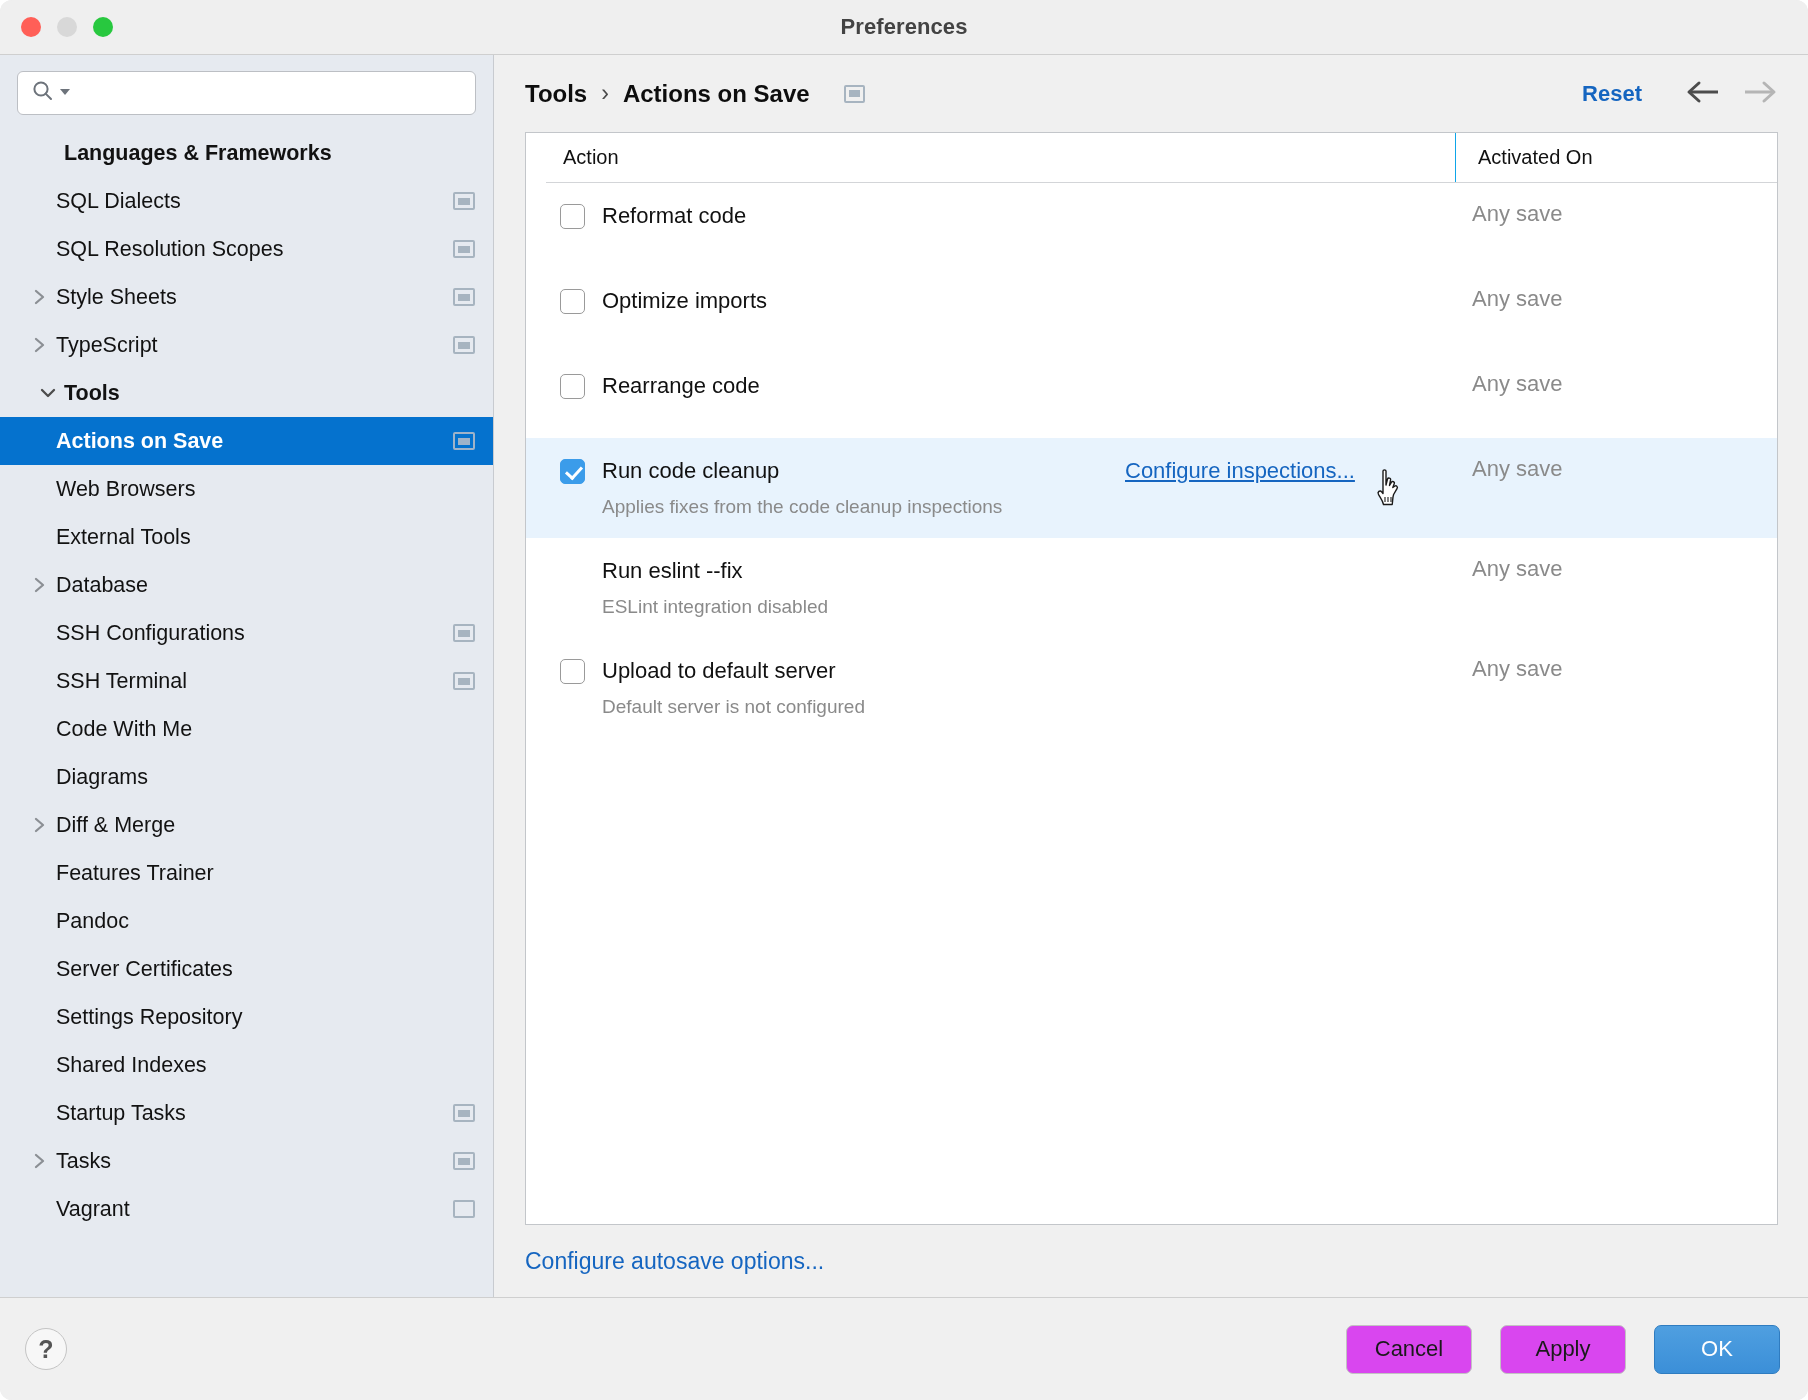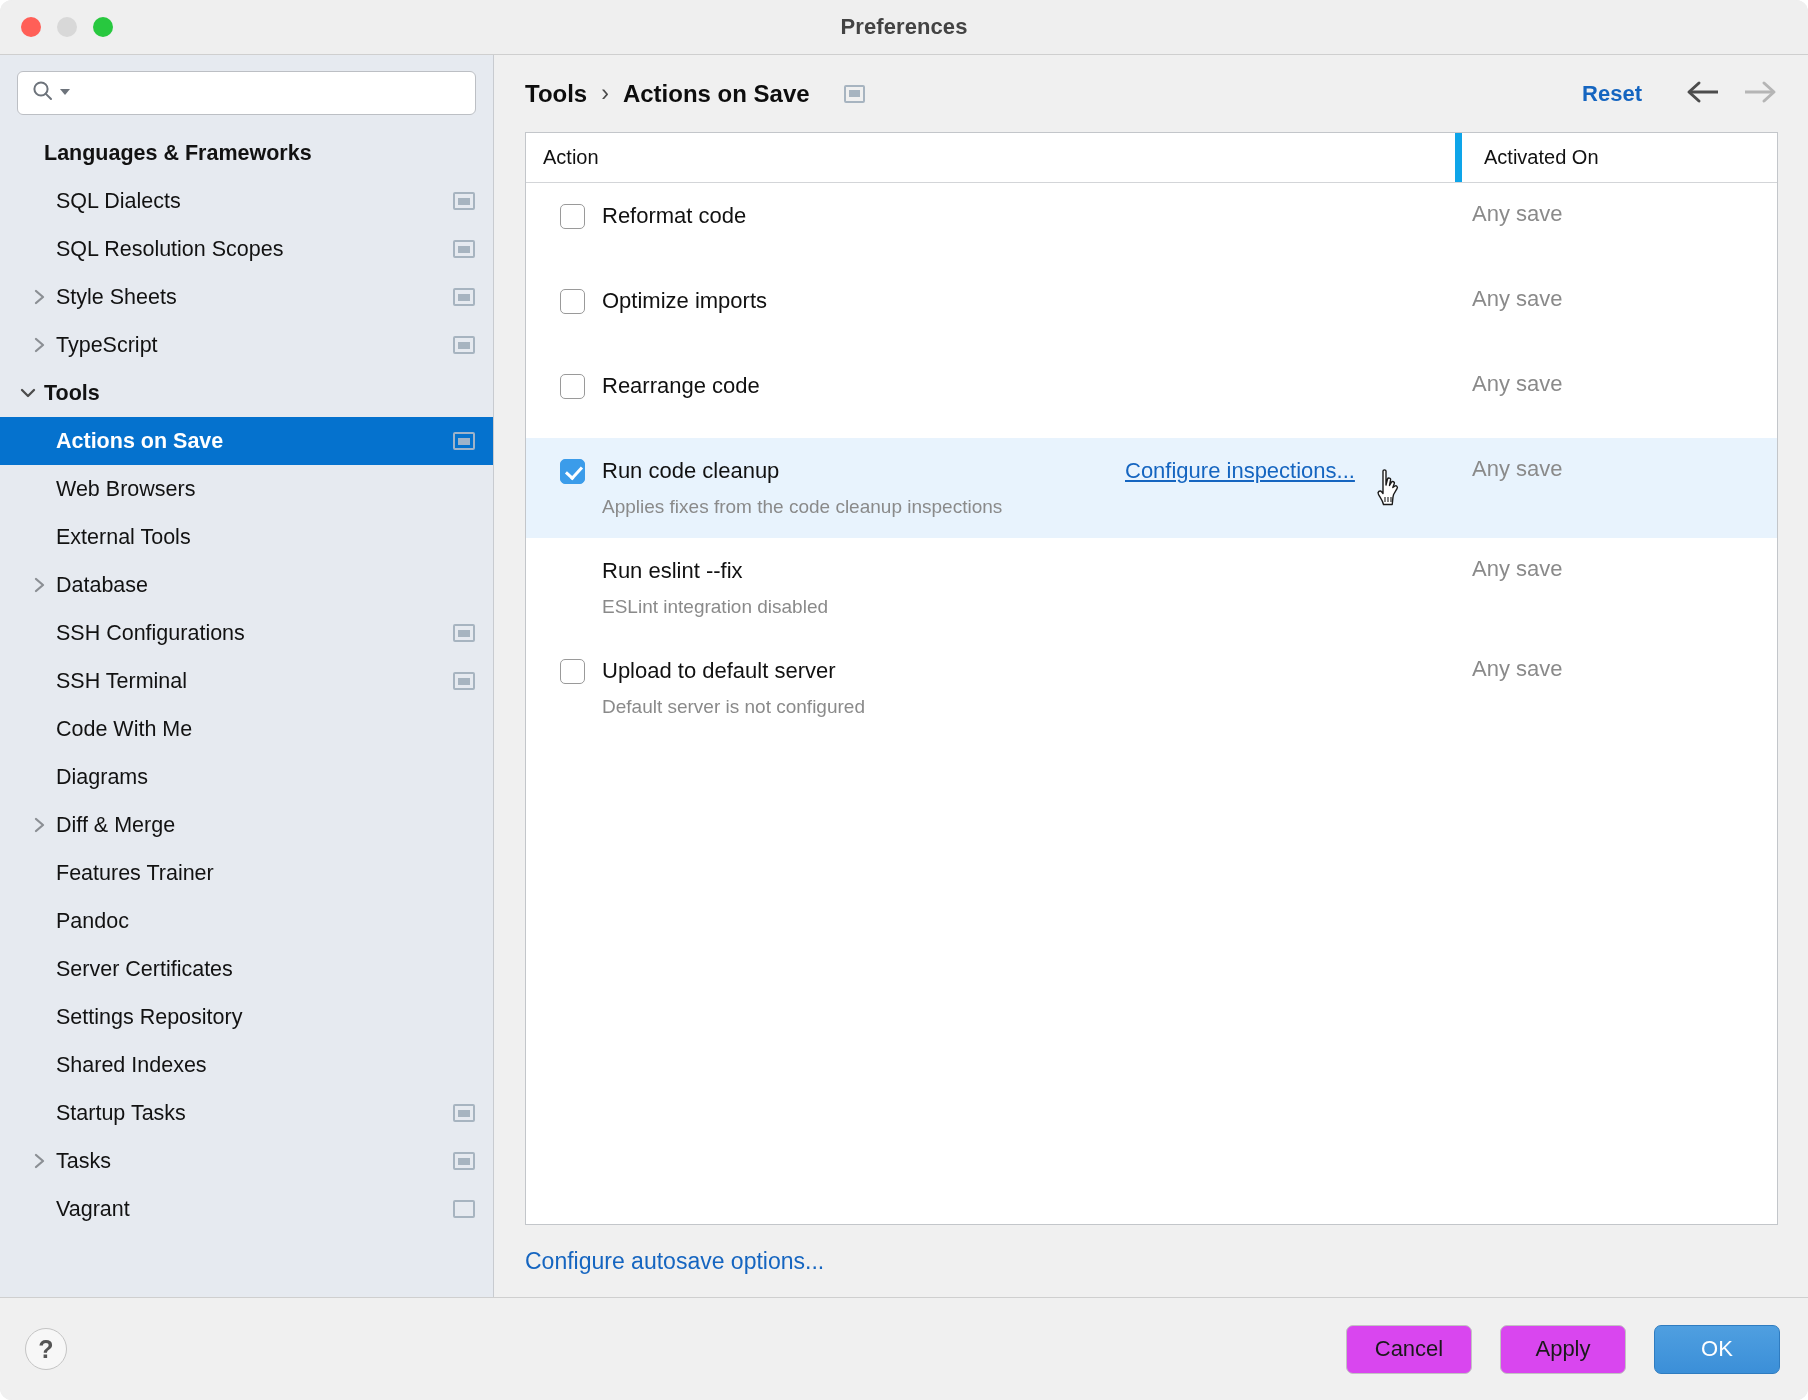--- a/index.html
+++ b/index.html
@@ -118,21 +118,21 @@
   .tree-item .label {
     font-size: 21.5px;
     color: #121212;
     flex: 1 1 auto;
     overflow: hidden;
     text-overflow: clip;
   }
   .tree-item.group > .label { font-weight: bold; }
   .tree-item.sel { background: #0572ce; }
   .tree-item.sel > .label { color: #ffffff; font-weight: bold; }
-  .indent-0 { padding-left: 12px; }
+  .indent-0 { padding-left: 32px; }
   .indent-1 { padding-left: 24px; }
 
   .badge {
     width: 22px; height: 18px;
     flex: 0 0 22px;
     border: 2px solid #a7b4c0;
     border-radius: 2px;
     display: flex; align-items: center; justify-content: center;
     background: transparent;
   }
@@ -193,32 +193,33 @@
     display: flex;
     flex-direction: column;
     overflow: hidden;
   }
   .thead {
     height: 50px;
     flex: 0 0 50px;
     display: flex;
     border-bottom: 1px solid #d3d5d8;
     background: #ffffff;
+    margin-left: 20px;
   }
   .th {
     font-size: 20px;
     color: #111;
     display: flex;
     align-items: center;
     padding-left: 17px;
   }
   .th.action-col { flex: 1 1 auto; }
   .th.act-col {
     flex: 0 0 322px;
-    border-left: 7px solid #0ea5e9;
+    border-left: 1px solid #0ea5e9;
     padding-left: 22px;
   }
   .tbody { flex: 1 1 auto; overflow: hidden; }
 
   .row {
     display: flex;
     align-items: flex-start;
     position: relative;
     padding-top: 18px;
     min-height: 85px;

